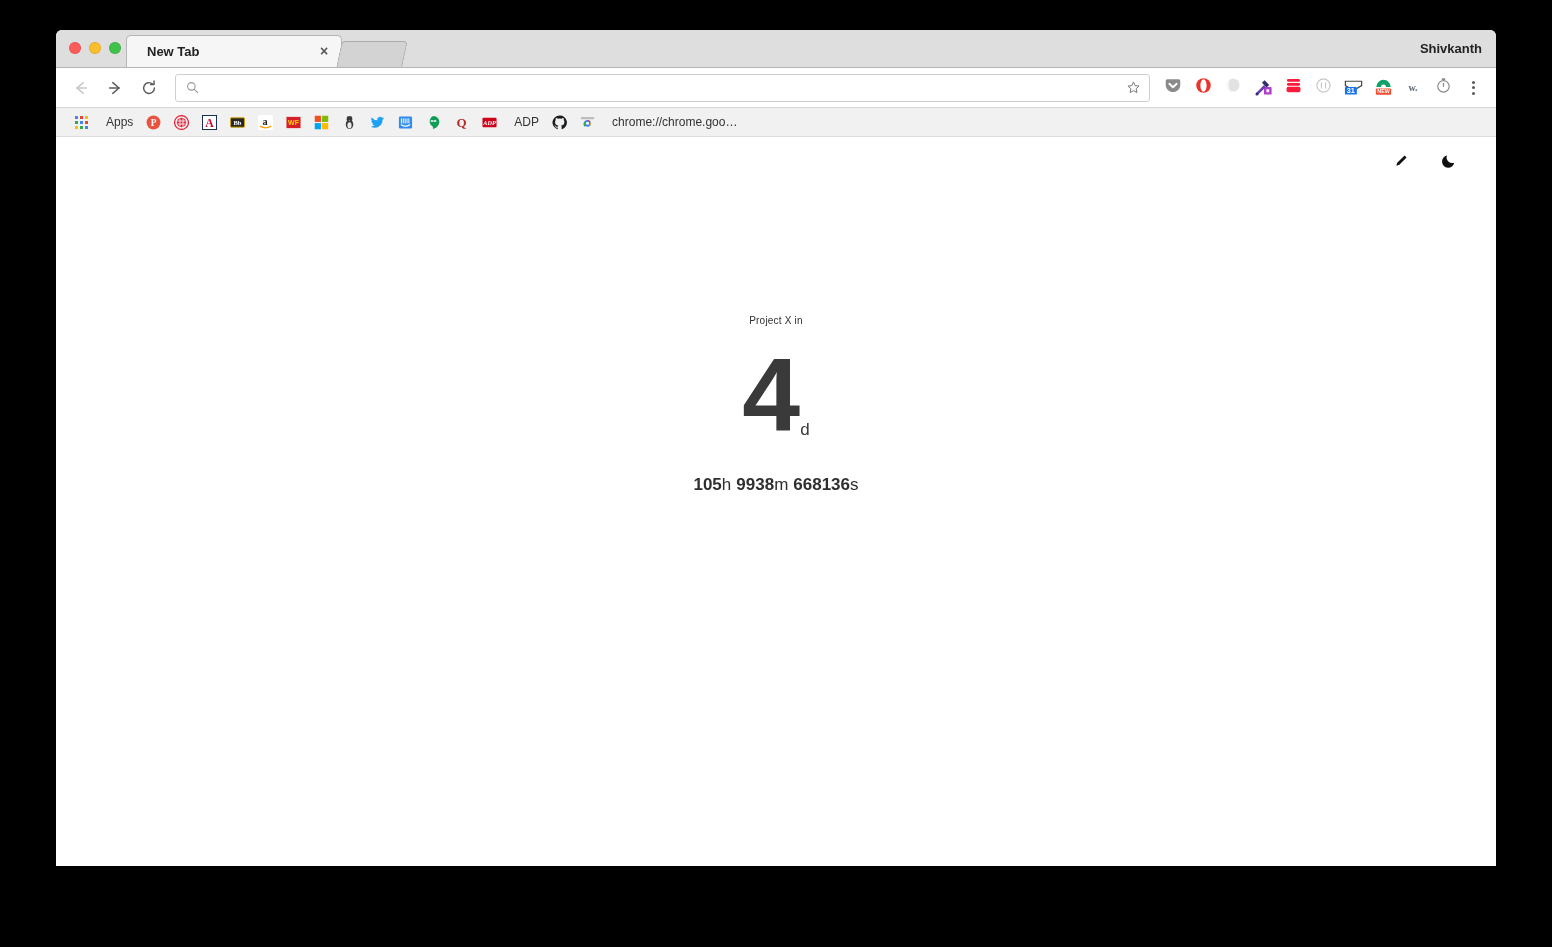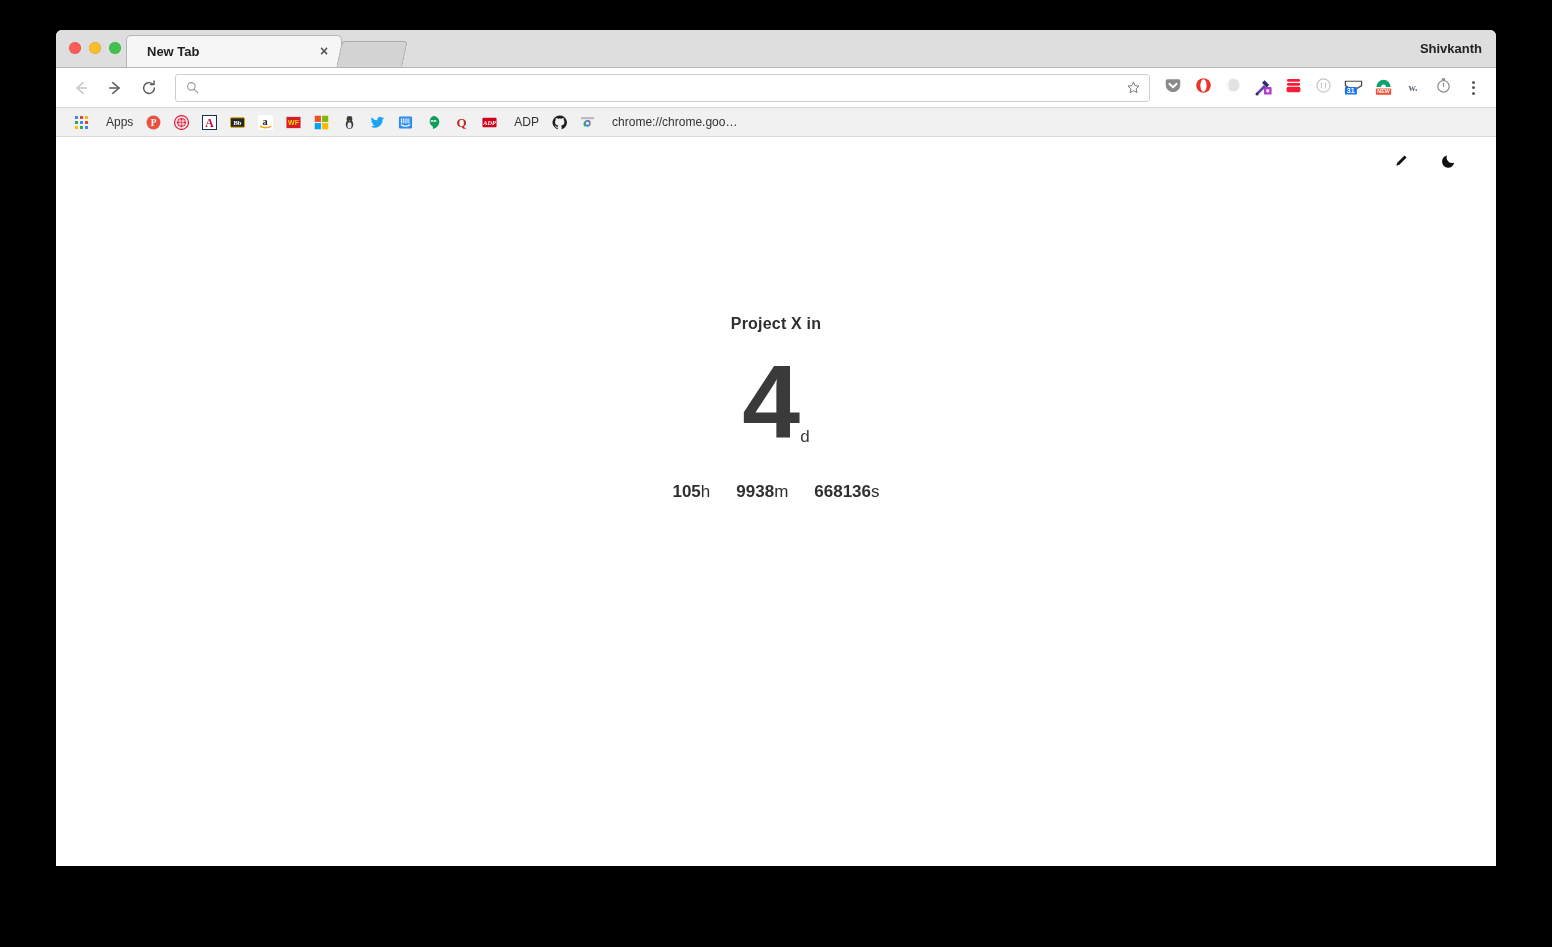--- a/index.html
+++ b/index.html
@@ -265,22 +265,22 @@
   }
 
   .countdown {
     position: absolute;
     left: 0;
     right: 0;
     top: 178px;
     text-align: center;
   }
   .cd-title {
-    font-size: 16px;
-    font-weight: bold;
+    font-size: 10px;
+    font-weight: normal;
     color: #2f2f2f;
     letter-spacing: 0.2px;
   }
   .cd-main {
     margin-top: 24px;
     line-height: 1;
     display: flex;
     align-items: flex-end;
     justify-content: center;
   }
@@ -297,21 +297,21 @@
     color: #3a3a3a;
     margin-left: 2px;
     padding-bottom: 4px;
   }
   .cd-sub {
     margin-top: 33px;
     font-size: 17px;
     color: #2f2f2f;
     display: flex;
     justify-content: center;
-    gap: 26px;
+    gap: 5px;
   }
   .cd-sub-item { white-space: nowrap; }
   .cd-sub-num { font-weight: bold; }
   .cd-sub-unit { font-weight: normal; }
 </style>
 </head>
 <body>
 
 <div class="browser-window">
 

